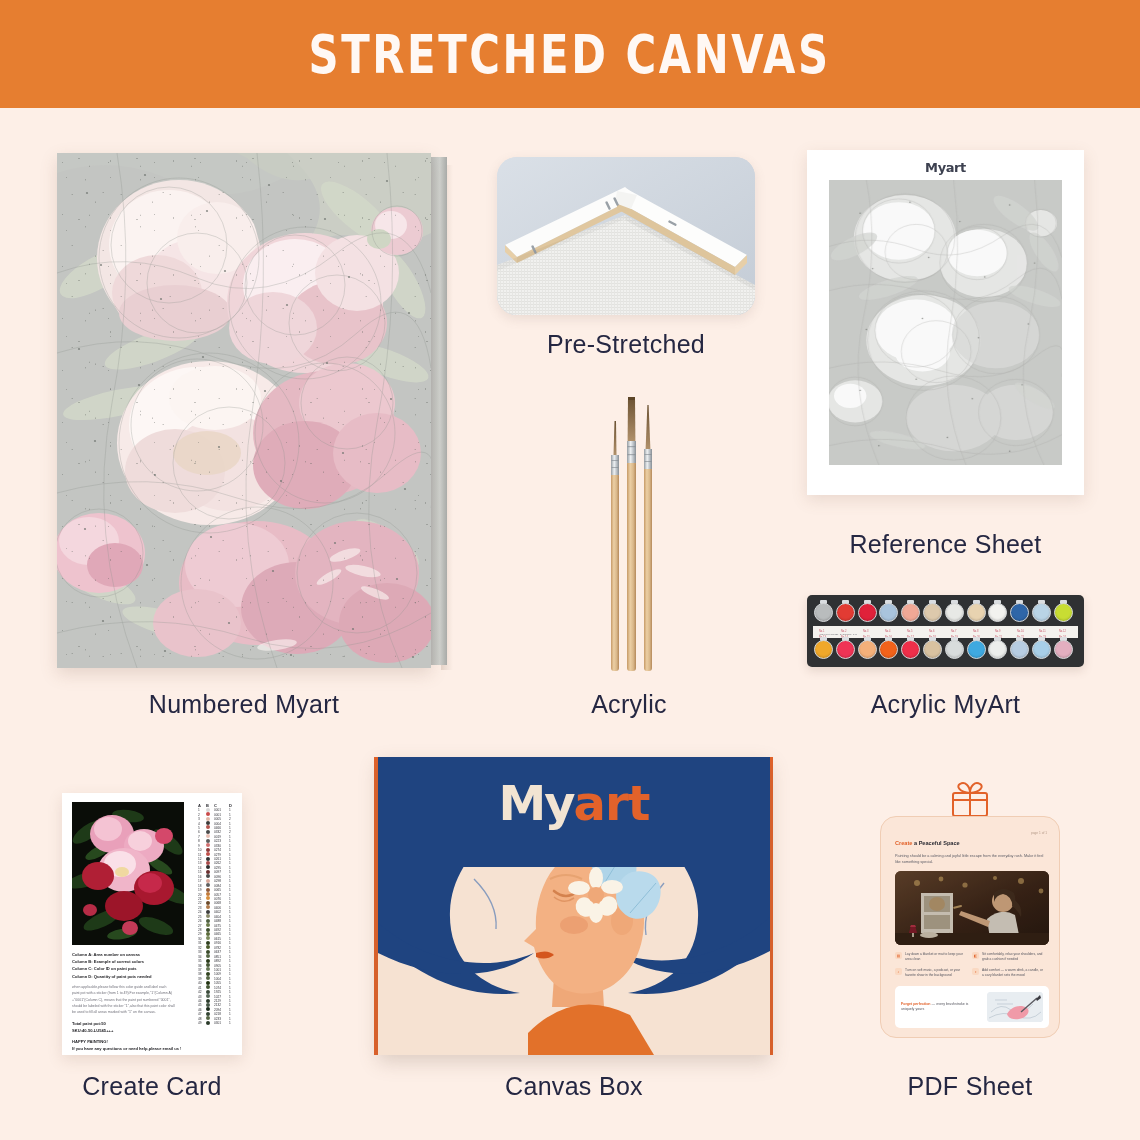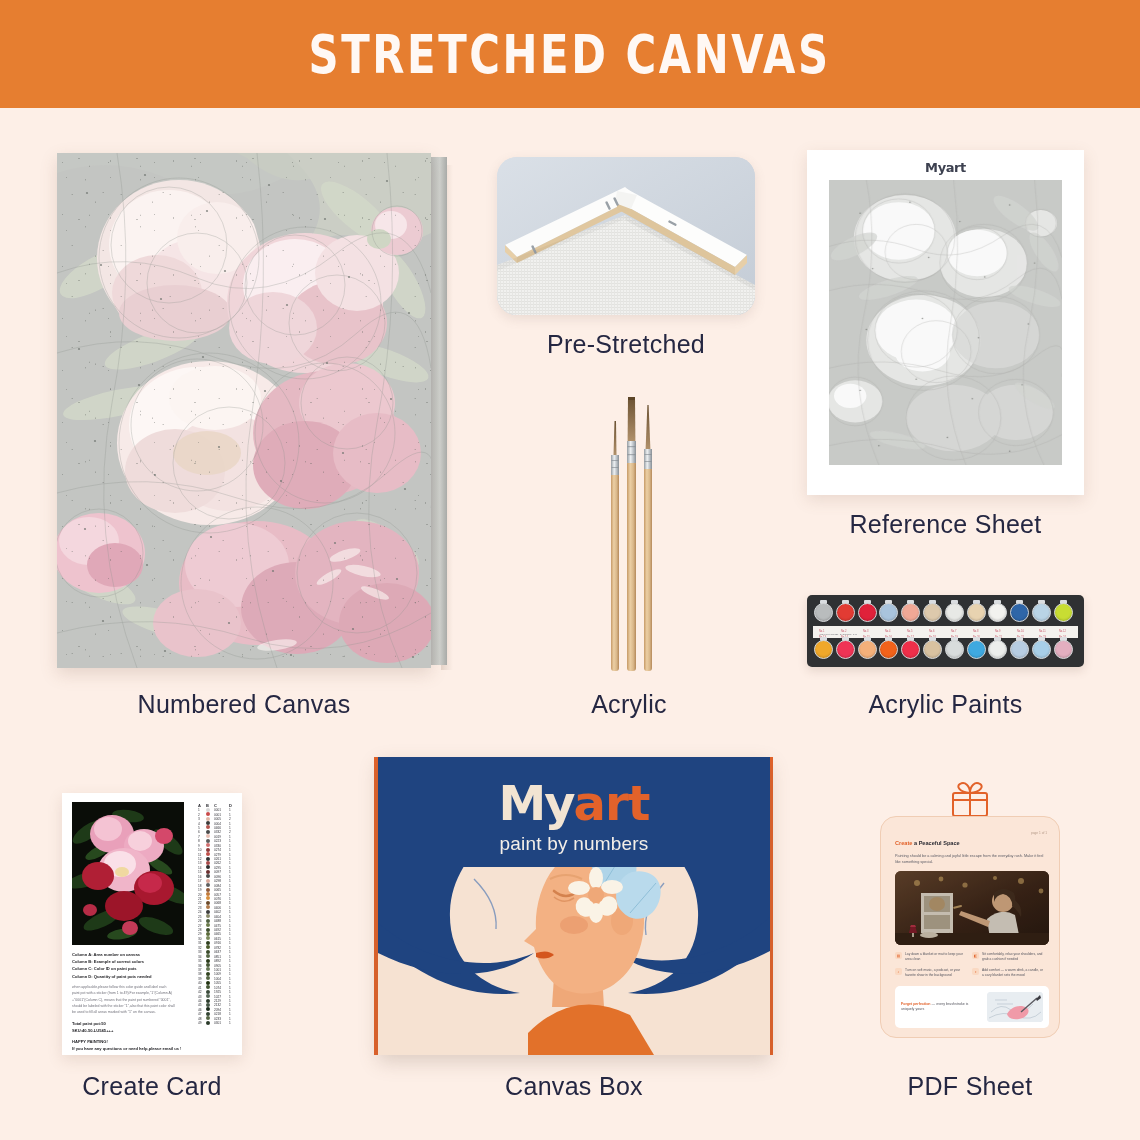--- a/index.html
+++ b/index.html
@@ -354,21 +354,21 @@
           <circle cx="108" cy="498" r="1.1"></circle>
           <circle cx="172" cy="470" r="1.1"></circle>
         <circle cx="234" cy="502" r="1.1"></circle>
           <circle cx="296" cy="476" r="1.1"></circle>
           <circle cx="356" cy="504" r="1.1"></circle>
       </g>
     </svg>
     <div class="grain"></div>
   </div>
 </div>
-<div class="caption" style="left:57px; top:690px; width:374px;">Numbered Canvas</div>
+<div class="caption" style="left:57px; top:690px; width:374px;">Numbered Myart</div>
 
 <div class="stretch-wrap">
   <div class="stretch-photo">
     <svg width="258" height="158" viewBox="0 0 258 158">
       <defs>
         <linearGradient id="bgg" x1="0" y1="0" x2="1" y2="1">
           <stop offset="0" stop-color="#dae0e7"></stop>
             <stop offset="1" stop-color="#c4ccd6"></stop>
         </linearGradient>
         <pattern id="weave" width="3" height="3" patternUnits="userSpaceOnUse">
@@ -477,21 +477,21 @@
             <circle cx="230" cy="395" r="1.3"></circle>
           <circle cx="310" cy="370" r="1.3"></circle>
             <circle cx="80" cy="480" r="1.3"></circle>
             <circle cx="190" cy="465" r="1.3"></circle>
           <circle cx="290" cy="490" r="1.3"></circle>
         </g>
       </svg>
     </div>
   </div>
 </div>
-<div class="caption" style="left:807px; top:510px; width:277px;">Reference Sheet</div>
+<div class="caption" style="left:807px; top:530px; width:277px;">Reference Sheet</div>
 
 <div class="brush-wrap">
   <svg width="90" height="290" viewBox="0 0 90 290">
     <defs>
       <linearGradient id="wood" x1="0" y1="0" x2="1" y2="0">
         <stop offset="0" stop-color="#c69a67"></stop>
           <stop offset="0.35" stop-color="#eccfa4"></stop>
         <stop offset="0.7" stop-color="#dab88a"></stop>
           <stop offset="1" stop-color="#b5895a"></stop>
       </linearGradient>
@@ -617,21 +617,21 @@
         <div class="pot" style="left: 181.4px; top: 45px; background: rgb(236, 238, 236);"></div>
         <div class="pot-tab" style="left: 209.2px; top: 42px;"></div>
         <div class="pot" style="left: 203.2px; top: 45px; background: rgb(183, 205, 226);"></div>
         <div class="pot-tab" style="left: 231px; top: 42px;"></div>
         <div class="pot" style="left: 225px; top: 45px; background: rgb(168, 207, 232);"></div>
         <div class="pot-tab" style="left: 252.8px; top: 42px;"></div>
         <div class="pot" style="left: 246.8px; top: 45px; background: rgb(227, 175, 192);"></div>
       </div>
   </div>
 </div>
-<div class="caption" style="left:807px; top:690px; width:277px;">Acrylic Paints</div>
+<div class="caption" style="left:807px; top:690px; width:277px;">Acrylic MyArt</div>
 
 <div class="cc-wrap">
   <div class="cc-paper">
     <div class="cc-photo">
       <svg width="112" height="143" viewBox="0 0 112 143">
         <rect width="112" height="143" fill="#0a0d08"></rect>
         <g fill="#1e3a18">
           <ellipse cx="16" cy="30" rx="18" ry="7" transform="rotate(-35 16 30)"></ellipse>
           <ellipse cx="96" cy="40" rx="18" ry="7" transform="rotate(40 96 40)"></ellipse>
           <ellipse cx="14" cy="78" rx="20" ry="7" transform="rotate(-15 14 78)"></ellipse>
@@ -1003,21 +1003,20 @@
       <g fill="#eef3f8">
         <circle cx="234" cy="128" r="3.4"></circle>
         <circle cx="254" cy="142" r="2.2"></circle>
         <circle cx="232" cy="208" r="2.8"></circle>
       </g>
     </svg>
 
     <div class="logo-row">
       <span class="logo-my">My</span><span class="logo-art">art</span>
     </div>
-    <div class="logo-sub">paint by numbers</div>
 
     <div class="illus">
       <svg width="392" height="188" viewBox="0 0 392 188">
         <rect width="392" height="188" fill="#F6E2D2"></rect>
 
         <path d="M196,-60 C270,-54 318,-8 320,44 C322,92 290,120 250,126 C300,132 352,112 392,70 L392,-60 Z" fill="#1F4480"></path>
         <path d="M196,-60 C122,-54 74,-8 72,44 C70,92 102,120 142,126 C92,132 40,112 0,70 L0,-60 Z" fill="#1F4480"></path>
         <path d="M0,56 C46,96 110,106 156,86 C120,112 60,116 0,86 Z" fill="#1F4480"></path>
         <path d="M392,50 C346,92 282,104 236,84 C272,112 332,116 392,84 Z" fill="#1F4480"></path>
         <g stroke="#5a7fb5" stroke-width="1.4" fill="none" opacity="0.7">

